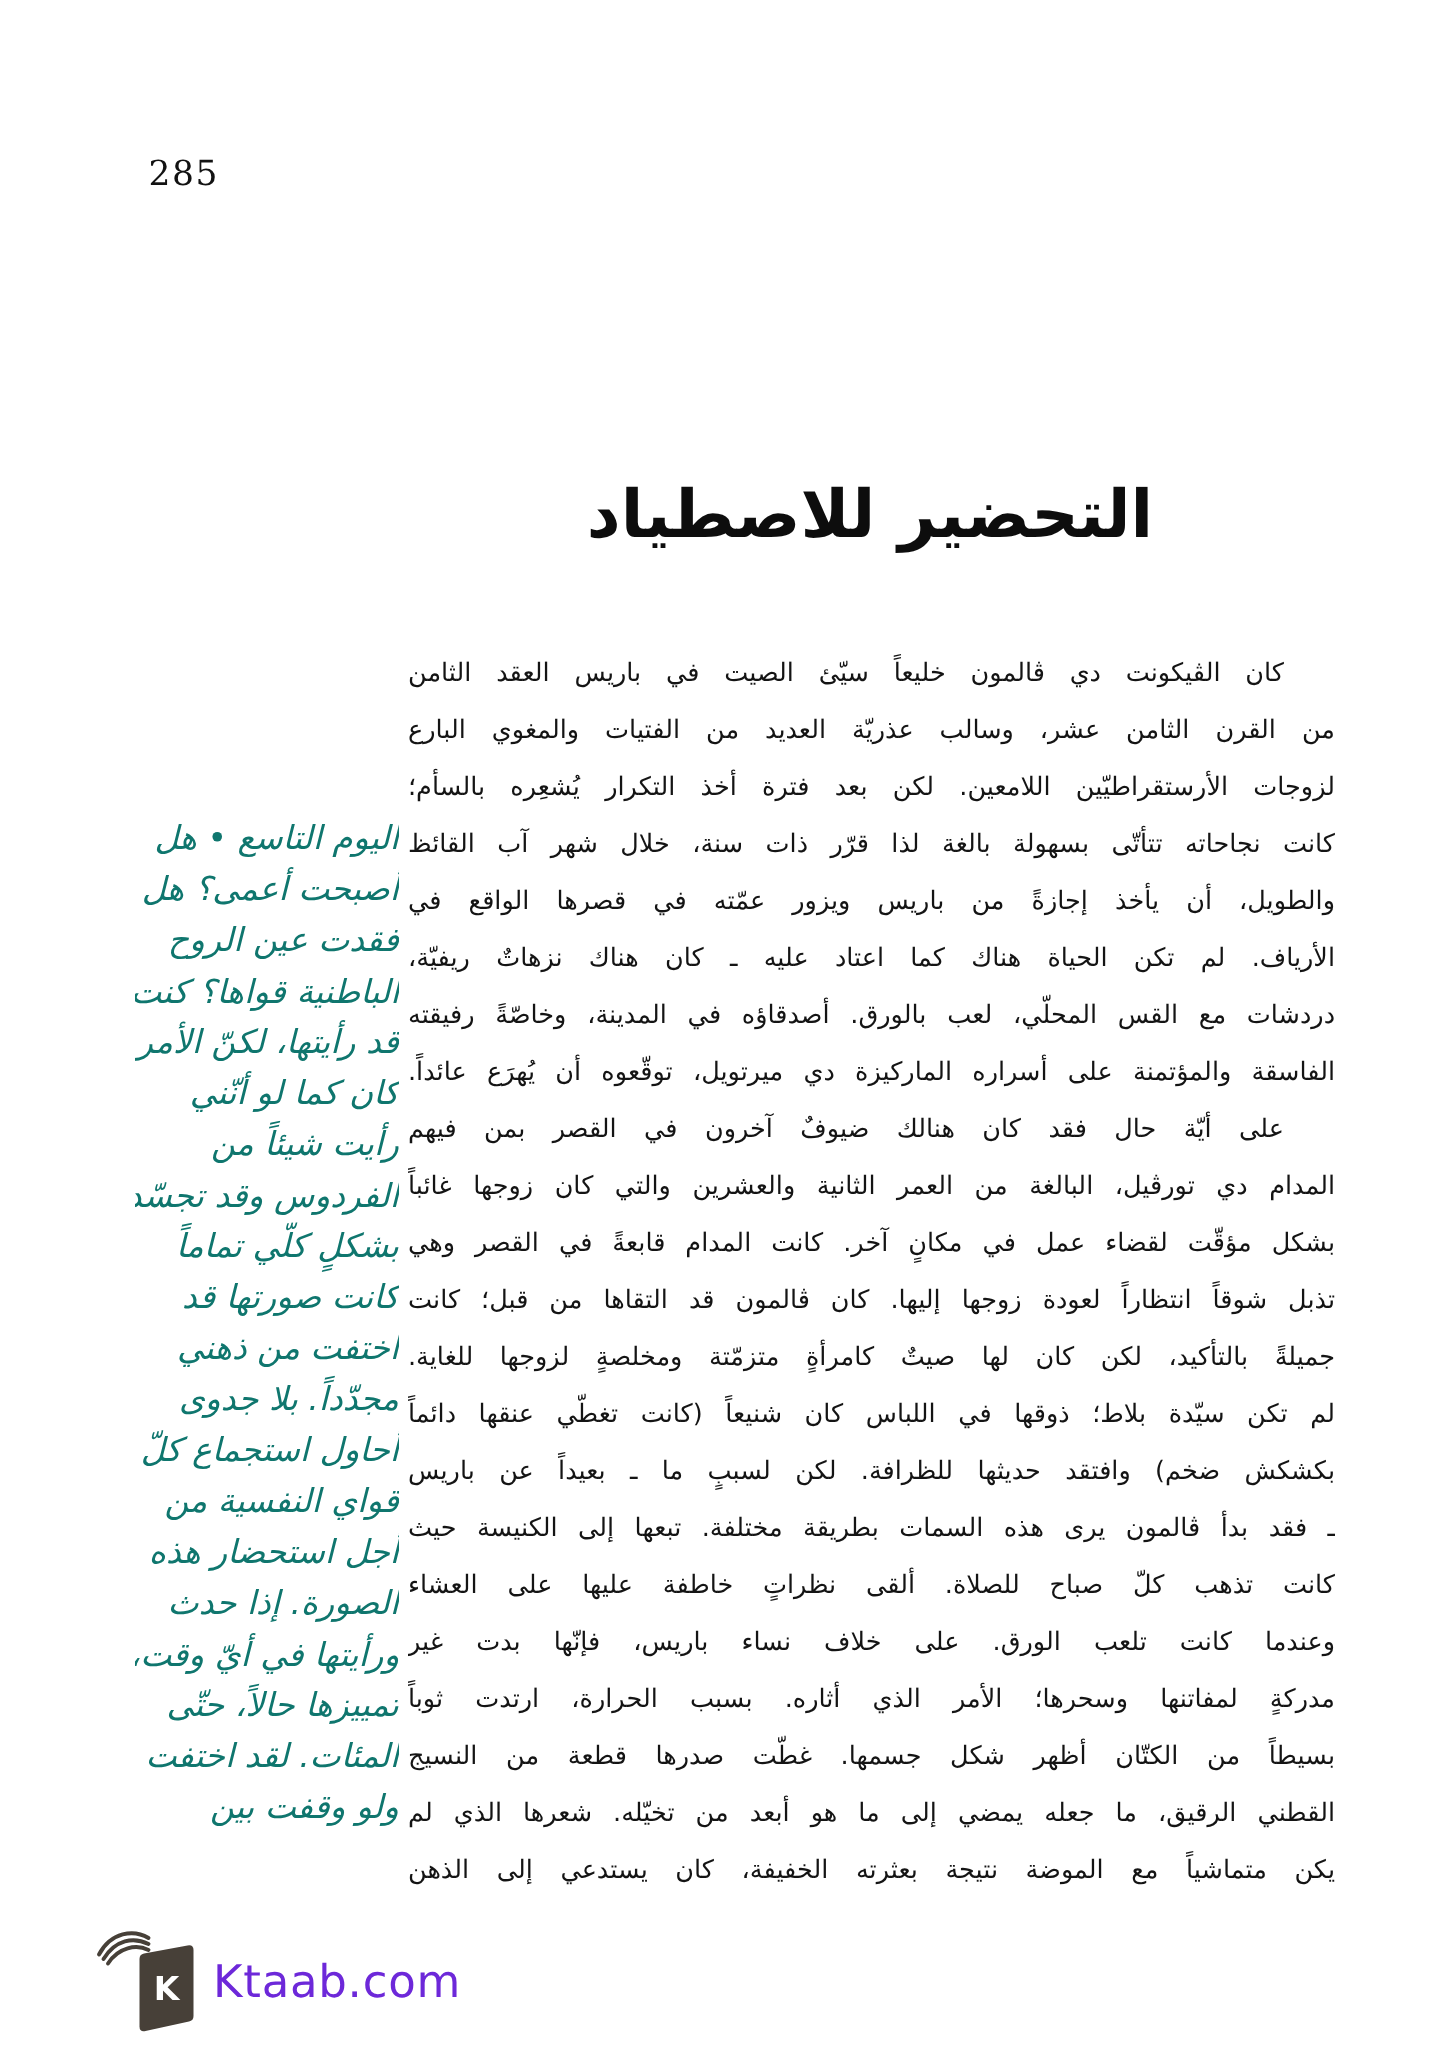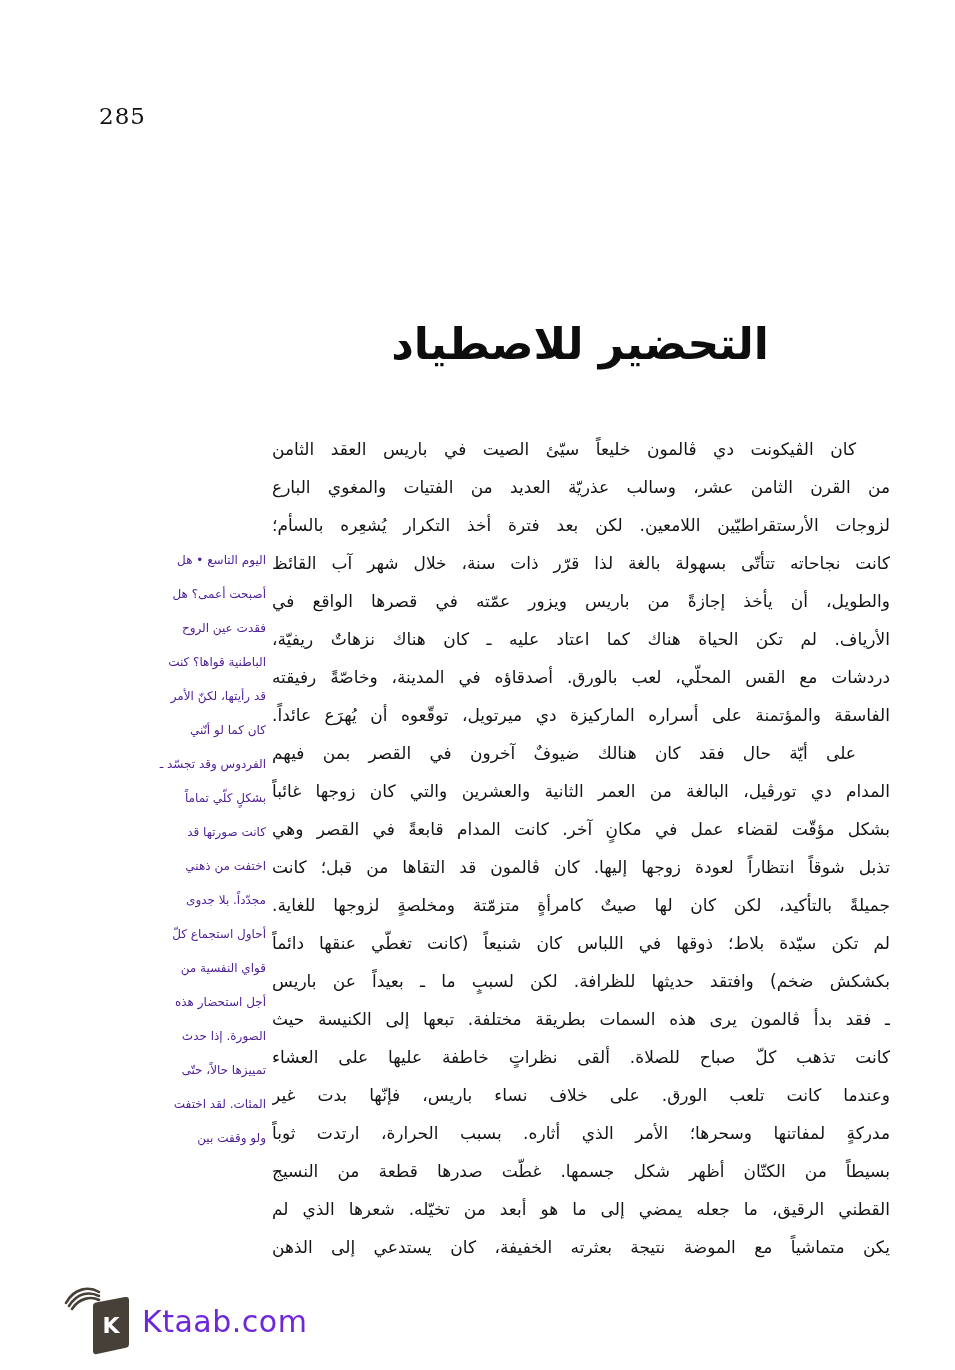--- a/index.html
+++ b/index.html
@@ -37,22 +37,23 @@
     text-align:justify;
     text-align-last:justify;
     height:38px;overflow:hidden;
     white-space:nowrap;
   }
   .body-line.first{padding-right:34px;}
 
   .margin-note{
     position:absolute;left:90px;top:543px;width:176px;
     direction:rtl;
-    font-size:12px;line-height:34px;
-    color:#4c1d95;
+    font-size:22px;line-height:34px;
+    font-style:italic;
+    color:#0f766e;
   }
   .margin-line{text-align:right;direction:rtl;height:34px;overflow:hidden;white-space:nowrap;}
 
   .footer-logo{
     position:absolute;left:62px;top:1284px;
     display:flex;align-items:center;gap:10px;
     cursor:pointer;
   }
   .logo-icon{display:block;width:70px;height:74px;}
   .logo-text{
@@ -70,29 +71,31 @@
 
   <h1 class="chapter-title">التحضير للاصطياد</h1>
 
   <aside class="margin-note" id="margin-note">
       <div class="margin-line">اليوم التاسع • هل</div>
       <div class="margin-line">أصبحت أعمى؟ هل</div>
       <div class="margin-line">فقدت عين الروح</div>
       <div class="margin-line">الباطنية قواها؟ كنت</div>
       <div class="margin-line">قد رأيتها، لكنّ الأمر</div>
       <div class="margin-line">كان كما لو أنّني</div>
+      <div class="margin-line">رأيت شيئاً من</div>
       <div class="margin-line">الفردوس وقد تجسّد ـ</div>
       <div class="margin-line">بشكلٍ كلّي تماماً</div>
       <div class="margin-line">كانت صورتها قد</div>
       <div class="margin-line">اختفت من ذهني</div>
       <div class="margin-line">مجدّداً. بلا جدوى</div>
       <div class="margin-line">أحاول استجماع كلّ</div>
       <div class="margin-line">قواي النفسية من</div>
       <div class="margin-line">أجل استحضار هذه</div>
       <div class="margin-line">الصورة. إذا حدث</div>
+      <div class="margin-line">ورأيتها في أيّ وقت،</div>
       <div class="margin-line">تمييزها حالاً، حتّى</div>
       <div class="margin-line">المئات. لقد اختفت</div>
       <div class="margin-line">ولو وقفت بين</div>
     </aside>
 
   <main class="body-text" id="body-text">
       <div class="paragraph">
         <div class="body-line first">كان الڤيكونت دي ڤالمون خليعاً سيّئ الصيت في باريس العقد الثامن</div>
         <div class="body-line">من القرن الثامن عشر، وسالب عذريّة العديد من الفتيات والمغوي البارع</div>
         <div class="body-line">لزوجات الأرستقراطيّين اللامعين. لكن بعد فترة أخذ التكرار يُشعِره بالسأم؛</div>

